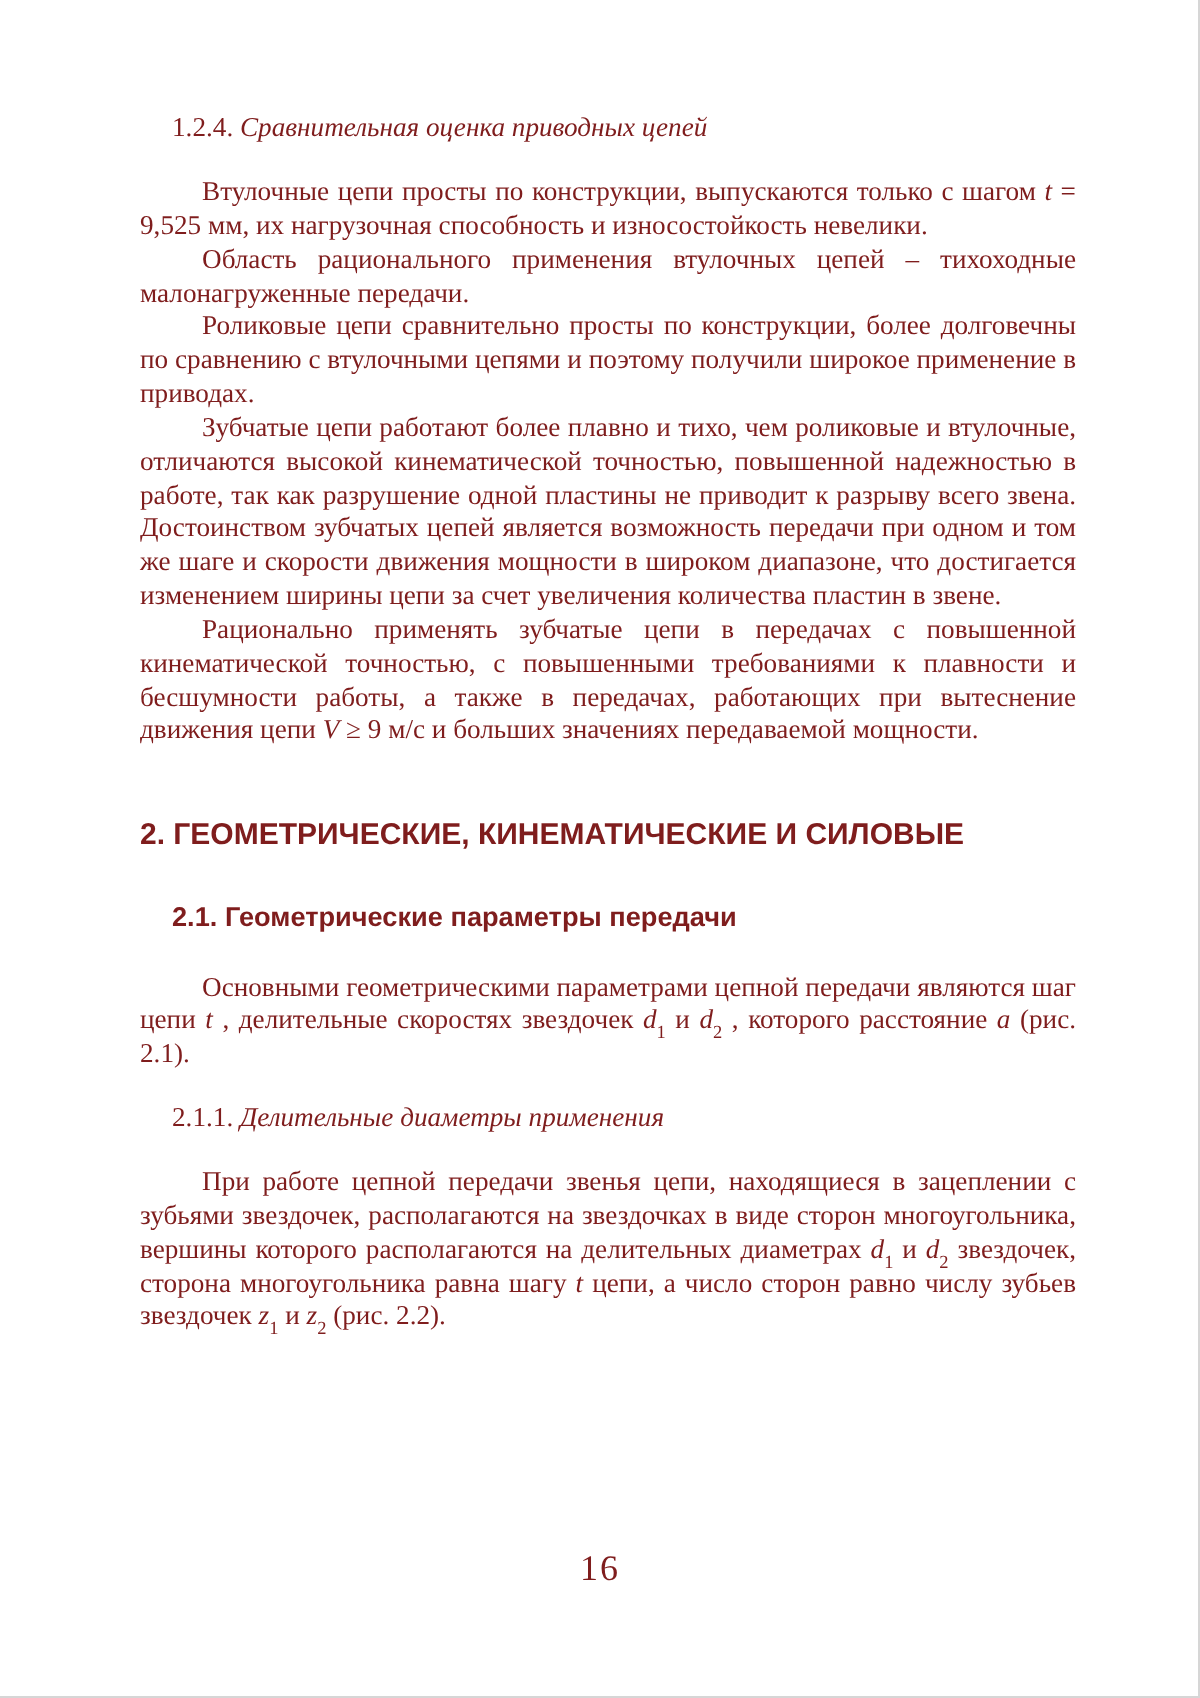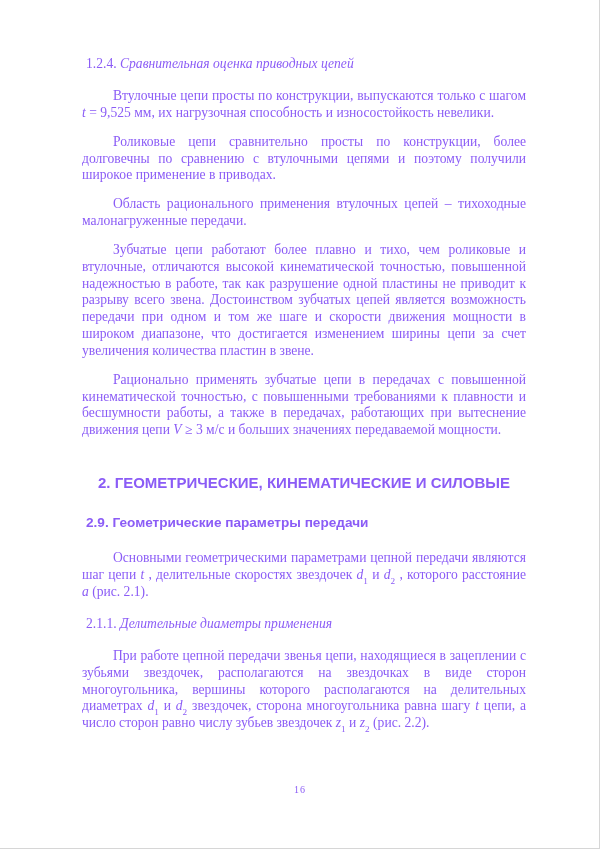--- a/index.html
+++ b/index.html
@@ -9,43 +9,42 @@
   }
   .page {
     position: relative;
     width: 600px;
     height: 849px;
     box-sizing: border-box;
     padding: 56px 62px 0 70px;
     background: #ffffff;
     font-family: "Liberation Serif", serif;
     font-size: 13.6px;
-    color: #8b5cf6;
+    color: #7f1d1d;
     box-shadow: inset -1px -1px 0 #d6d6d6;
     overflow: hidden;
   }
   .h-sub {
     font-size: 13.6px;
     font-weight: normal;
     margin: 0 0 15px 0;
     padding-left: 16px;
     line-height: 1.25;
   }
   .h-sub .it { font-style: italic; }
   p.body {
-    margin: 12px;
+    margin: 0;
     text-indent: 31px;
     line-height: 1.24;
     text-align: justify;
   }
   .chapter-heading {
     font-family: "Liberation Sans", sans-serif;
     font-weight: bold;
     font-size: 15px;
-    text-align: center;
     line-height: 1.35;
     margin: 34px 0 22px 0;
   }
   .section-heading {
     font-family: "Liberation Sans", sans-serif;
     font-weight: bold;
     font-size: 13.6px;
     margin: 0 0 20px 0;
     padding-left: 16px;
   }
@@ -58,44 +57,44 @@
     line-height: 0;
     position: relative;
     top: 0.12em;
   }
   .page-number {
     position: absolute;
     left: 0;
     right: 0;
     bottom: 54px;
     text-align: center;
-    font-size: 10px;
+    font-size: 18px;
     letter-spacing: 1px;
   }
 </style>
 </head>
 <body>
 
 <div class="page">
 
   <h3 class="h-sub">
     <span>1.2.4.</span><span class="it"> Сравнительная оценка приводных цепей</span>
   </h3>
 
   <p class="body"><span>Втулочные цепи просты по конструкции, выпускаются только с шагом </span><span class="v">t</span><span> = 9,525 мм, их нагрузочная способность и износостойкость невелики.</span></p>
+  <p class="body">Область рационального применения втулочных цепей – тихоходные малонагруженные передачи.</p>
   <p class="body">Роликовые цепи сравнительно просты по конструкции, более долговечны по сравнению с втулочными цепями и поэтому получили широкое применение в приводах.</p>
-  <p class="body">Область рационального применения втулочных цепей – тихоходные малонагруженные передачи.</p>
   <p class="body">Зубчатые цепи работают более плавно и тихо, чем роликовые и втулочные, отличаются высокой кинематической точностью, повышенной надежностью в работе, так как разрушение одной пластины не приводит к разрыву всего звена. Достоинством зубчатых цепей является возможность передачи при одном и том же шаге и скорости движения мощности в широком диапазоне, что достигается изменением ширины цепи за счет увеличения количества пластин в звене.</p>
-  <p class="body"><span>Рационально применять зубчатые цепи в передачах с повышенной кинематической точностью, с повышенными требованиями к плавности и бесшумности работы, а также в передачах, работающих при вытеснение движения цепи </span><span class="v">V</span><span> ≥ 3 м/с и больших значениях передаваемой мощности.</span></p>
+  <p class="body"><span>Рационально применять зубчатые цепи в передачах с повышенной кинематической точностью, с повышенными требованиями к плавности и бесшумности работы, а также в передачах, работающих при вытеснение движения цепи </span><span class="v">V</span><span> ≥ 9 м/с и больших значениях передаваемой мощности.</span></p>
 
   <h1 class="chapter-heading">
     <div>2. ГЕОМЕТРИЧЕСКИЕ, КИНЕМАТИЧЕСКИЕ И СИЛОВЫЕ</div>
   </h1>
 
-  <h2 class="section-heading">2.9. Геометрические параметры передачи</h2>
+  <h2 class="section-heading">2.1. Геометрические параметры передачи</h2>
 
   <p class="body"><span>Основными геометрическими параметрами цепной передачи являются шаг цепи </span><span class="v">t</span><span> , делительные скоростях звездочек </span><span class="v">d</span><sub>1</sub><span> и </span><span class="v">d</span><sub>2</sub><span> , которого расстояние </span><span class="v">a</span><span> (рис. 2.1).</span></p>
 
   <h3 class="h-sub h-sub2">
     <span>2.1.1.</span><span class="it"> Делительные диаметры применения</span>
   </h3>
 
   <p class="body"><span>При работе цепной передачи звенья цепи, находящиеся в зацеплении с зубьями звездочек, располагаются на звездочках в виде сторон многоугольника, вершины которого располагаются на делительных диаметрах </span><span class="v">d</span><sub>1</sub><span> и </span><span class="v">d</span><sub>2</sub><span> звездочек, сторона многоугольника равна шагу </span><span class="v">t</span><span> цепи, а число сторон равно числу зубьев звездочек </span><span class="v">z</span><sub>1</sub><span> и </span><span class="v">z</span><sub>2</sub><span> (рис. 2.2).</span></p>
 
   <div class="page-number">16</div>

